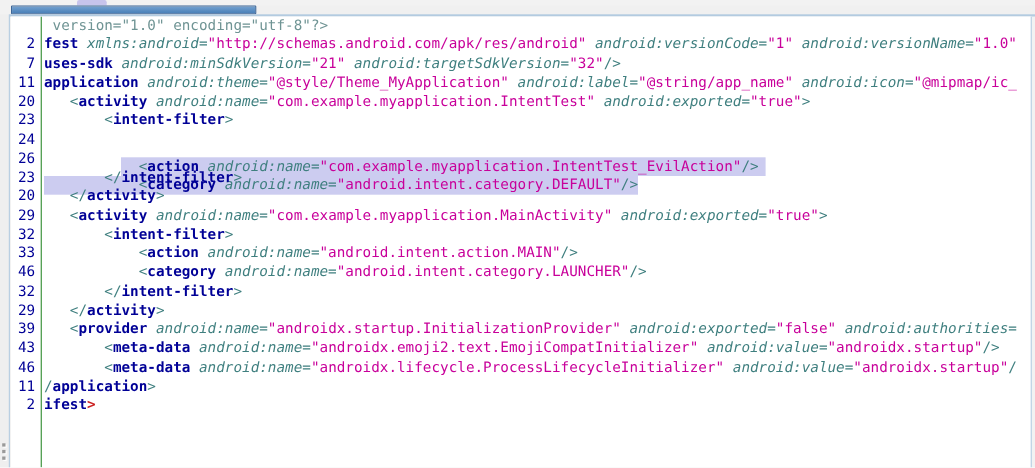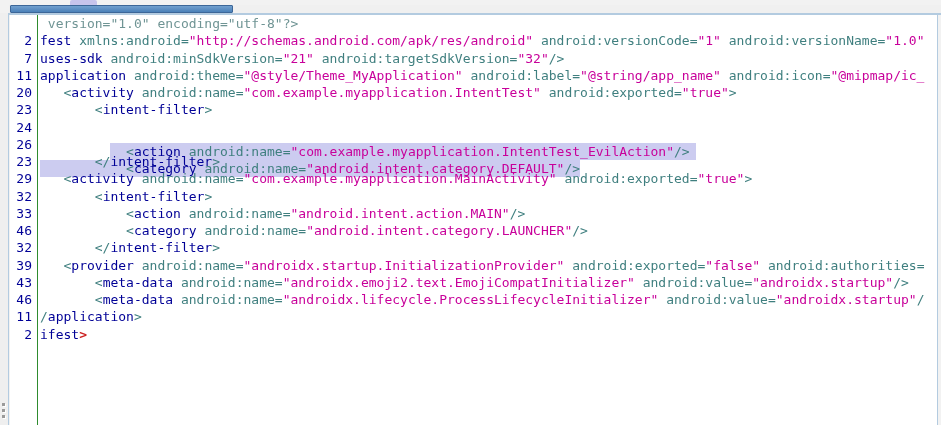--- a/index.html
+++ b/index.html
@@ -21,22 +21,22 @@
         box-shadow:1px 1px 0 #ffffff;}
   
   .editor{position:absolute;left:10px;top:15px;width:927px;bottom:0;overflow:hidden;
           background:var(--editor_bg);border-right:1px solid var(--panel_border);}
   .gutter-line{position:absolute;left:27px;top:0;bottom:0;width:1px;background:var(--gutter_line);}
   .rows{position:absolute;left:0;top:0;right:0;}
   .row{height:17.25px;line-height:17.25px;font-size:13px;white-space:pre;}
   .ln{display:inline-block;width:22px;text-align:right;color:var(--lineno);vertical-align:top;}
   .code{margin-left:8px;}
   .sel{display:inline-block;vertical-align:top;background:var(--selection);margin-top:24px;}
-  .tk-tag{color:var(--tag);font-weight:normal;}
-  .tk-attr{color:var(--attr);}
+  .tk-tag{color:var(--tag);font-weight:bold;}
+  .tk-attr{color:var(--attr);font-style:italic;}
   .tk-punc{color:var(--punc);}
   .tk-val{color:var(--val);}
   .tk-decl{color:var(--decl);}
   .tk-red{color:var(--red);font-weight:bold;}
   .tk-plain{color:#333333;}
 </style>
 </head>
 <body>
 
 <div id="screen">
@@ -57,25 +57,27 @@
     <div class="rows">
         <div class="row"><span class="ln"></span><span class="code"><span class="tk-decl"> version="1.0" encoding="utf-8"?&gt;</span></span></div>
         <div class="row"><span class="ln">2</span><span class="code"><span class="tk-tag">fest</span><span class="tk-plain"> </span><span class="tk-attr">xmlns:android=</span><span class="tk-val">"http://schemas.android.com/apk/res/android"</span><span class="tk-plain"> </span><span class="tk-attr">android:versionCode=</span><span class="tk-val">"1"</span><span class="tk-plain"> </span><span class="tk-attr">android:versionName=</span><span class="tk-val">"1.0"</span></span></div>
         <div class="row"><span class="ln">7</span><span class="code"><span class="tk-tag">uses-sdk</span><span class="tk-plain"> </span><span class="tk-attr">android:minSdkVersion=</span><span class="tk-val">"21"</span><span class="tk-plain"> </span><span class="tk-attr">android:targetSdkVersion=</span><span class="tk-val">"32"</span><span class="tk-punc">/&gt;</span></span></div>
         <div class="row"><span class="ln">11</span><span class="code"><span class="tk-tag">application</span><span class="tk-plain"> </span><span class="tk-attr">android:theme=</span><span class="tk-val">"@style/Theme_MyApplication"</span><span class="tk-plain"> </span><span class="tk-attr">android:label=</span><span class="tk-val">"@string/app_name"</span><span class="tk-plain"> </span><span class="tk-attr">android:icon=</span><span class="tk-val">"@mipmap/ic_</span></span></div>
         <div class="row"><span class="ln">20</span><span class="code"><span class="tk-plain">   </span><span class="tk-punc">&lt;</span><span class="tk-tag">activity</span><span class="tk-plain"> </span><span class="tk-attr">android:name=</span><span class="tk-val">"com.example.myapplication.IntentTest"</span><span class="tk-plain"> </span><span class="tk-attr">android:exported=</span><span class="tk-val">"true"</span><span class="tk-punc">&gt;</span></span></div>
         <div class="row"><span class="ln">23</span><span class="code"><span class="tk-plain">       </span><span class="tk-punc">&lt;</span><span class="tk-tag">intent-filter</span><span class="tk-punc">&gt;</span></span></div>
         <div class="row"><span class="ln">24</span><span class="code"><span class="tk-plain">         </span><span class="sel" style="padding-right: 6px;"><span class="tk-plain">  </span><span class="tk-punc">&lt;</span><span class="tk-tag">action</span><span class="tk-plain"> </span><span class="tk-attr">android:name=</span><span class="tk-val">"com.example.myapplication.IntentTest_EvilAction"</span><span class="tk-punc">/&gt;</span></span></span></div>
         <div class="row"><span class="ln">26</span><span class="code"><span class="sel"><span class="tk-plain">           </span><span class="tk-punc">&lt;</span><span class="tk-tag">category</span><span class="tk-plain"> </span><span class="tk-attr">android:name=</span><span class="tk-val">"android.intent.category.DEFAULT"</span><span class="tk-punc">/&gt;</span></span></span></div>
         <div class="row"><span class="ln">23</span><span class="code"><span class="tk-plain">       </span><span class="tk-punc">&lt;/</span><span class="tk-tag">intent-filter</span><span class="tk-punc">&gt;</span></span></div>
+        <div class="row"><span class="ln">20</span><span class="code"><span class="tk-plain">   </span><span class="tk-punc">&lt;/</span><span class="tk-tag">activity</span><span class="tk-punc">&gt;</span></span></div>
         <div class="row"><span class="ln">29</span><span class="code"><span class="tk-plain">   </span><span class="tk-punc">&lt;</span><span class="tk-tag">activity</span><span class="tk-plain"> </span><span class="tk-attr">android:name=</span><span class="tk-val">"com.example.myapplication.MainActivity"</span><span class="tk-plain"> </span><span class="tk-attr">android:exported=</span><span class="tk-val">"true"</span><span class="tk-punc">&gt;</span></span></div>
         <div class="row"><span class="ln">32</span><span class="code"><span class="tk-plain">       </span><span class="tk-punc">&lt;</span><span class="tk-tag">intent-filter</span><span class="tk-punc">&gt;</span></span></div>
         <div class="row"><span class="ln">33</span><span class="code"><span class="tk-plain">           </span><span class="tk-punc">&lt;</span><span class="tk-tag">action</span><span class="tk-plain"> </span><span class="tk-attr">android:name=</span><span class="tk-val">"android.intent.action.MAIN"</span><span class="tk-punc">/&gt;</span></span></div>
         <div class="row"><span class="ln">46</span><span class="code"><span class="tk-plain">           </span><span class="tk-punc">&lt;</span><span class="tk-tag">category</span><span class="tk-plain"> </span><span class="tk-attr">android:name=</span><span class="tk-val">"android.intent.category.LAUNCHER"</span><span class="tk-punc">/&gt;</span></span></div>
         <div class="row"><span class="ln">32</span><span class="code"><span class="tk-plain">       </span><span class="tk-punc">&lt;/</span><span class="tk-tag">intent-filter</span><span class="tk-punc">&gt;</span></span></div>
+        <div class="row"><span class="ln">29</span><span class="code"><span class="tk-plain">   </span><span class="tk-punc">&lt;/</span><span class="tk-tag">activity</span><span class="tk-punc">&gt;</span></span></div>
         <div class="row"><span class="ln">39</span><span class="code"><span class="tk-plain">   </span><span class="tk-punc">&lt;</span><span class="tk-tag">provider</span><span class="tk-plain"> </span><span class="tk-attr">android:name=</span><span class="tk-val">"androidx.startup.InitializationProvider"</span><span class="tk-plain"> </span><span class="tk-attr">android:exported=</span><span class="tk-val">"false"</span><span class="tk-plain"> </span><span class="tk-attr">android:authorities=</span></span></div>
         <div class="row"><span class="ln">43</span><span class="code"><span class="tk-plain">       </span><span class="tk-punc">&lt;</span><span class="tk-tag">meta-data</span><span class="tk-plain"> </span><span class="tk-attr">android:name=</span><span class="tk-val">"androidx.emoji2.text.EmojiCompatInitializer"</span><span class="tk-plain"> </span><span class="tk-attr">android:value=</span><span class="tk-val">"androidx.startup"</span><span class="tk-punc">/&gt;</span></span></div>
         <div class="row"><span class="ln">46</span><span class="code"><span class="tk-plain">       </span><span class="tk-punc">&lt;</span><span class="tk-tag">meta-data</span><span class="tk-plain"> </span><span class="tk-attr">android:name=</span><span class="tk-val">"androidx.lifecycle.ProcessLifecycleInitializer"</span><span class="tk-plain"> </span><span class="tk-attr">android:value=</span><span class="tk-val">"androidx.startup"</span><span class="tk-punc">/</span></span></div>
         <div class="row"><span class="ln">11</span><span class="code"><span class="tk-punc">/</span><span class="tk-tag">application</span><span class="tk-punc">&gt;</span></span></div>
         <div class="row"><span class="ln">2</span><span class="code"><span class="tk-tag">ifest</span><span class="tk-red">&gt;</span></span></div>
       </div>
   </div>
 </div>
 
 </body></html>

